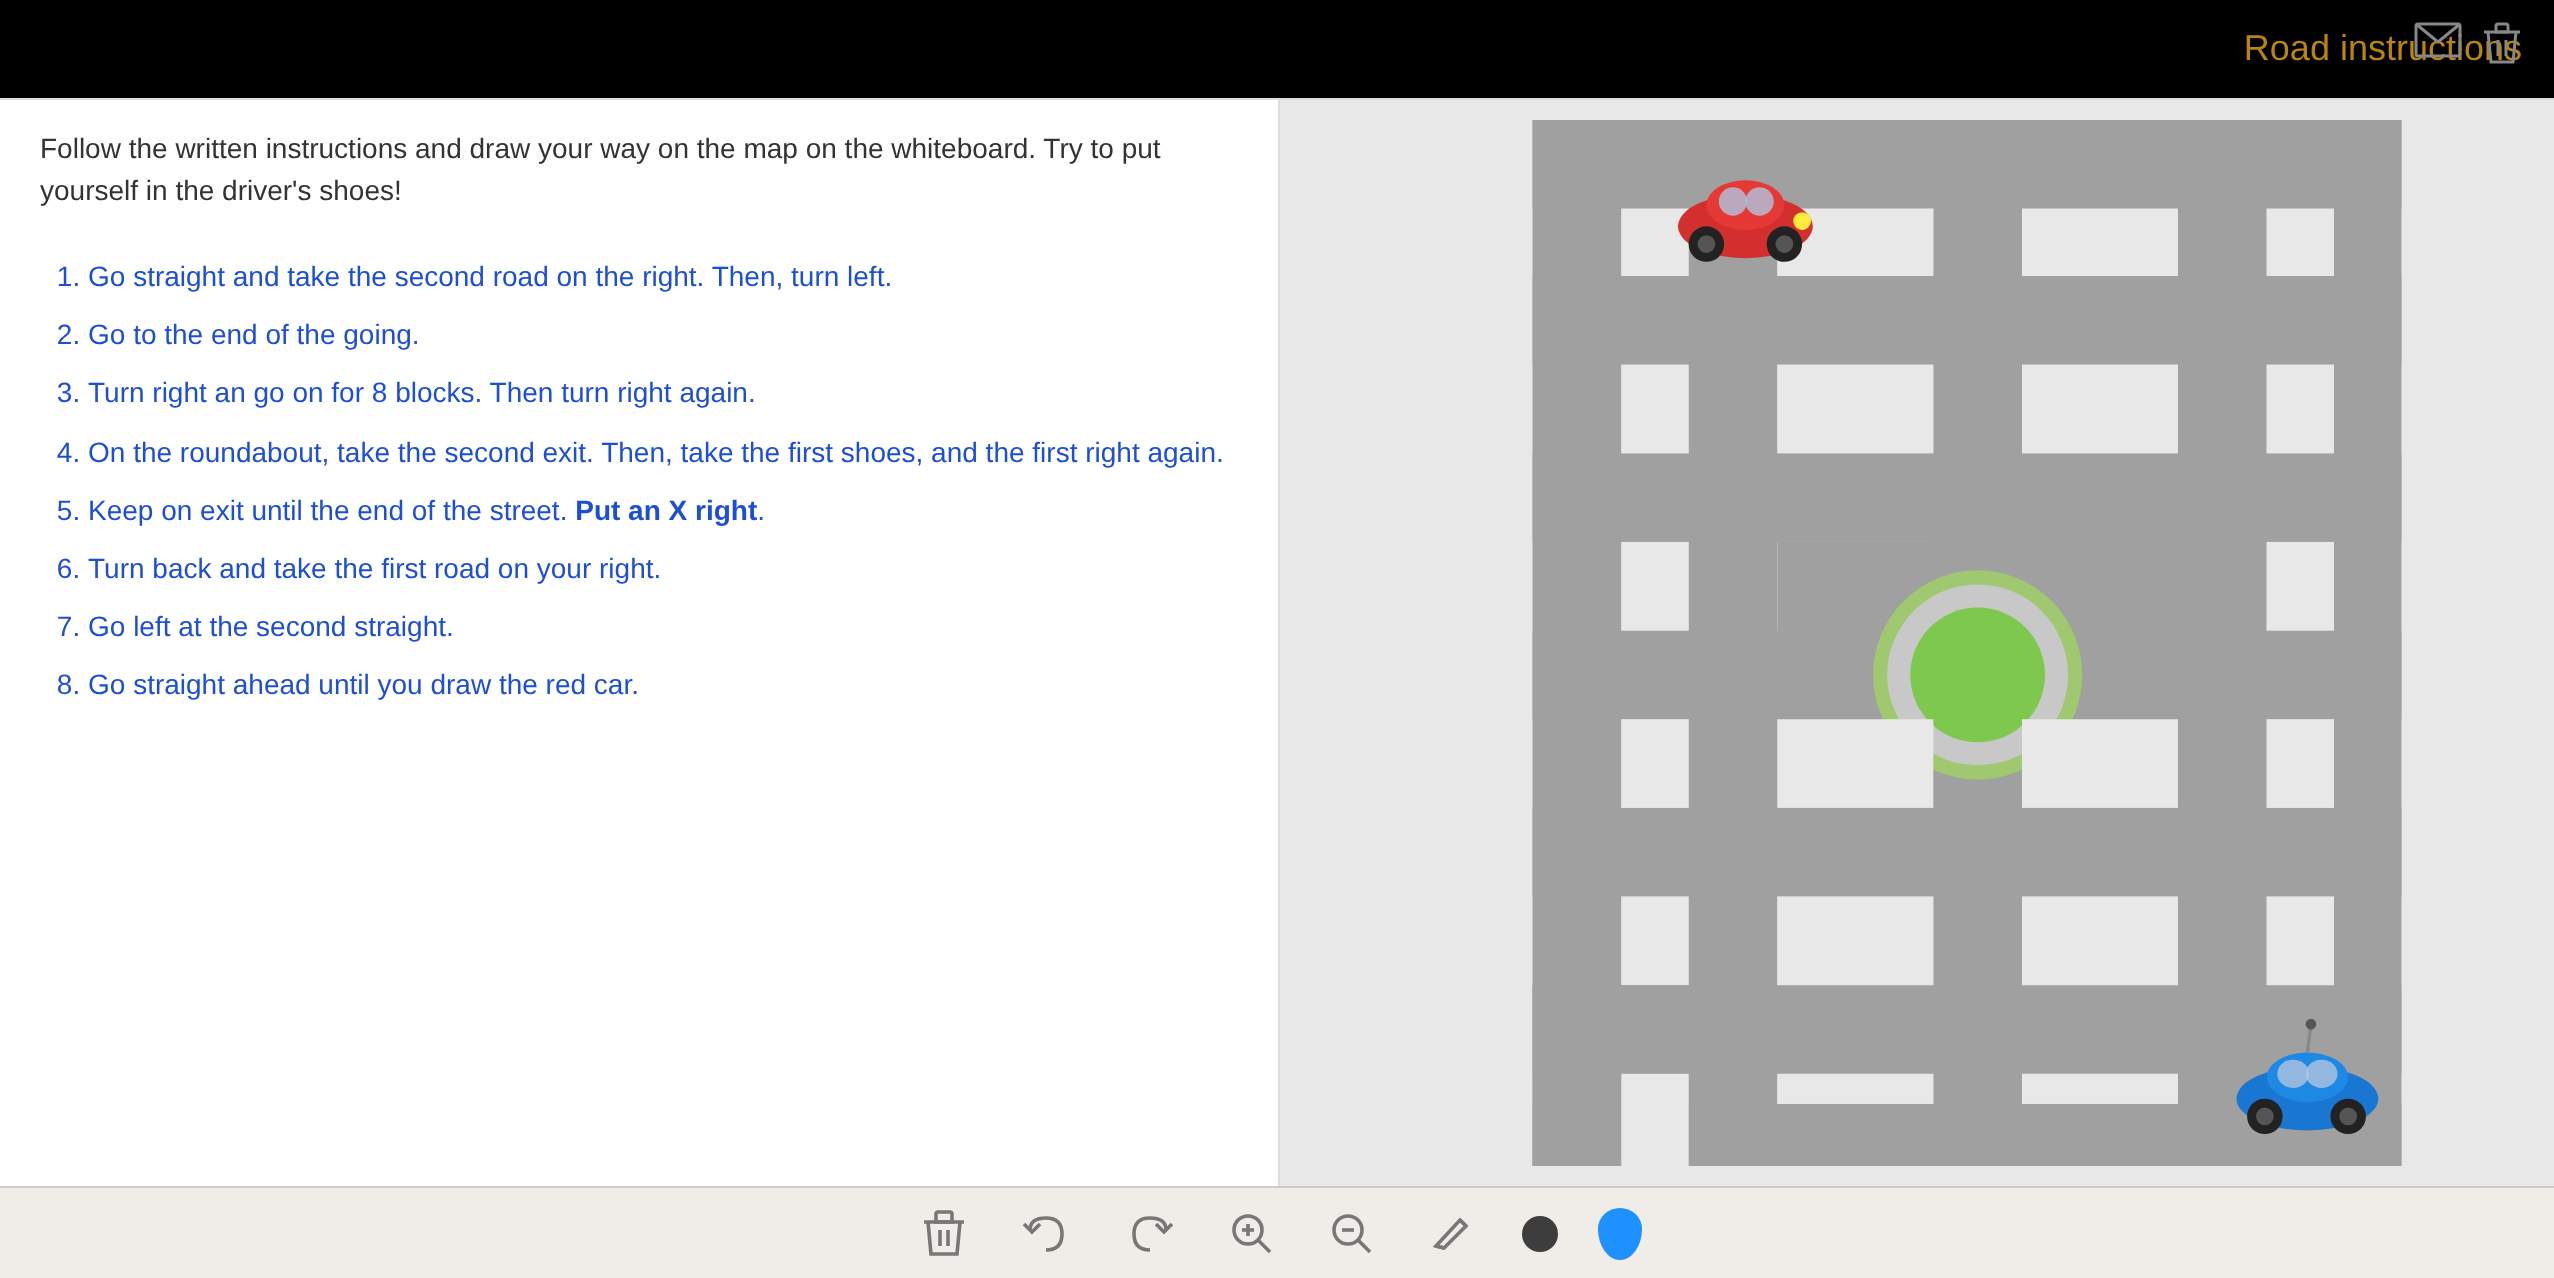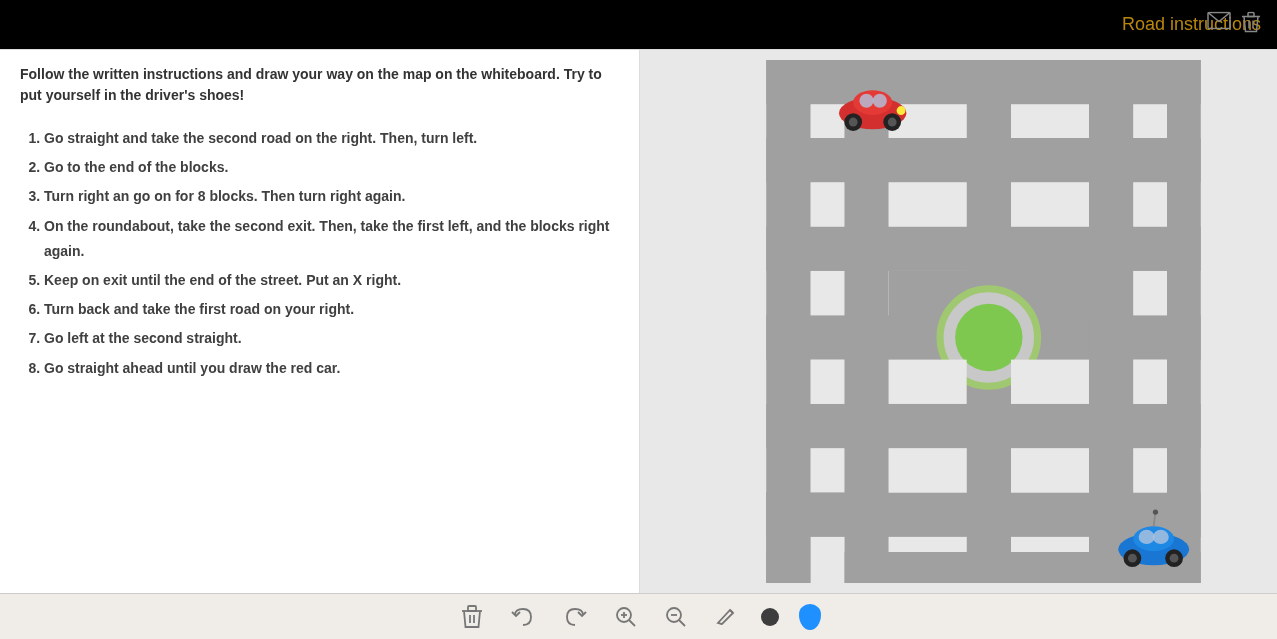--- a/index.html
+++ b/index.html
@@ -41,42 +41,41 @@
       font-size: 20px;
       color: #888;
       cursor: pointer;
     }
 
     
     .main-content {
       display: flex;
       flex: 1;
       overflow: hidden;
-      font-weight: bold;
     }
 
     
     .left-panel {
       width: 640px;
       padding: 14px 20px;
       background: #fff;
       border-right: 1px solid #ddd;
       overflow-y: auto;
     }
     .intro-text {
       font-size: 14px;
       color: #333;
       line-height: 1.5;
       margin-bottom: 20px;
     }
     .instructions-list {
       list-style: decimal;
       margin-left: 24px;
       font-size: 14px;
-      color: #404040;
+      color: #1d4ed8;
       line-height: 1.8;
     }
     .instructions-list li {
       margin-bottom: 4px;
     }
 
     
     .right-panel {
       flex: 1;
       background: #e8e8e8;
@@ -152,23 +151,23 @@
     </span>
   </div>
 </div>
 
 <div class="main-content">
 
   <div class="left-panel">
     <p class="intro-text">Follow the written instructions and draw your way on the map on the whiteboard. Try to put yourself in the driver's shoes!</p>
     <ol class="instructions-list">
       <li>Go straight and take the second road on the right. Then, turn left.</li>
-      <li>Go to the end of the blocks.</li>
+      <li>Go to the end of the going.</li>
       <li>Turn right an go on for 8 blocks. Then turn right again.</li>
-      <li>On the roundabout, take the second exit. Then, take the first left, and the blocks right again.</li>
+      <li>On the roundabout, take the second exit. Then, take the first shoes, and the first right again.</li>
       <li><span>Keep on exit until the end of the street. </span><strong>Put an X right</strong><span>.</span></li>
       <li>Turn back and take the first road on your right.</li>
       <li>Go left at the second straight.</li>
       <li>Go straight ahead until you draw the red car.</li>
     </ol>
   </div>
 
   <div class="right-panel">
     <div class="map-container">
       <svg class="map-svg" viewBox="0 0 490 590" xmlns="http://www.w3.org/2000/svg">

